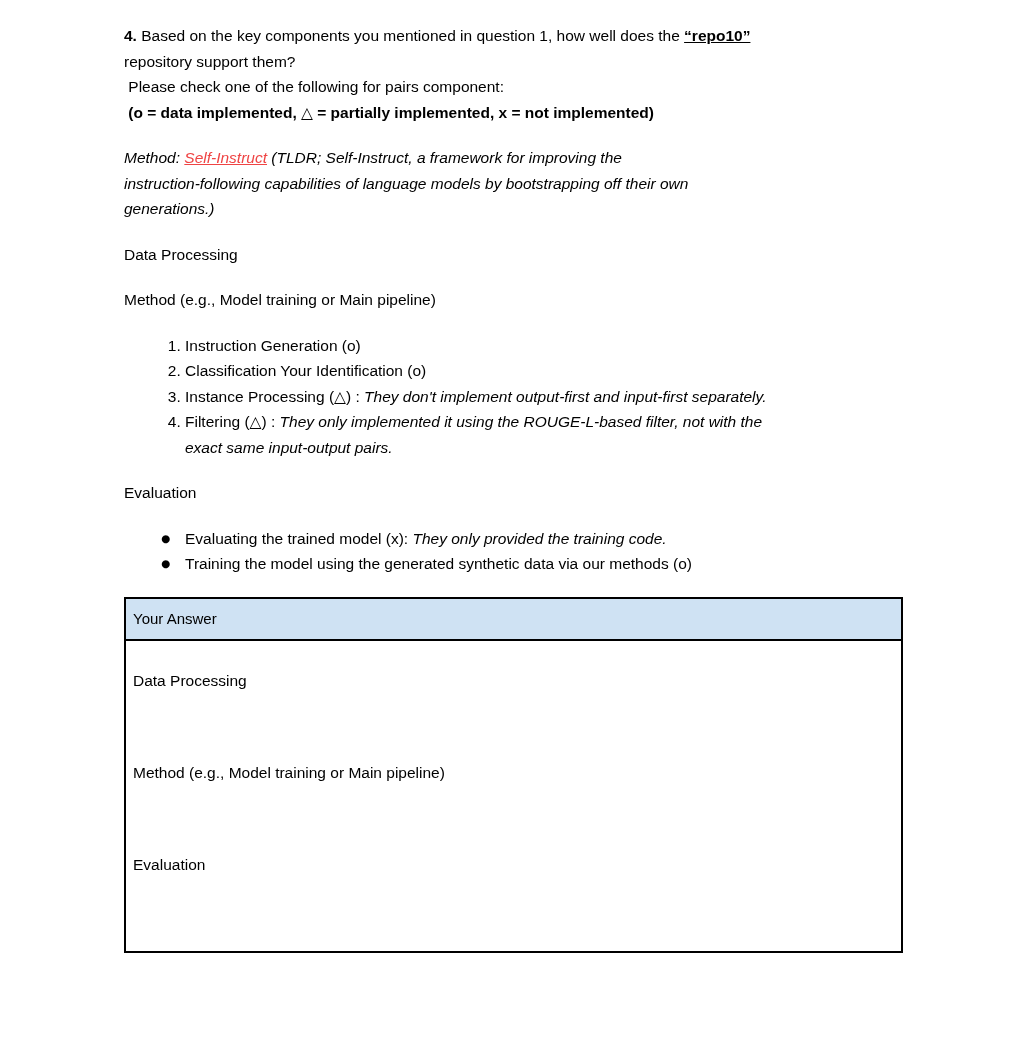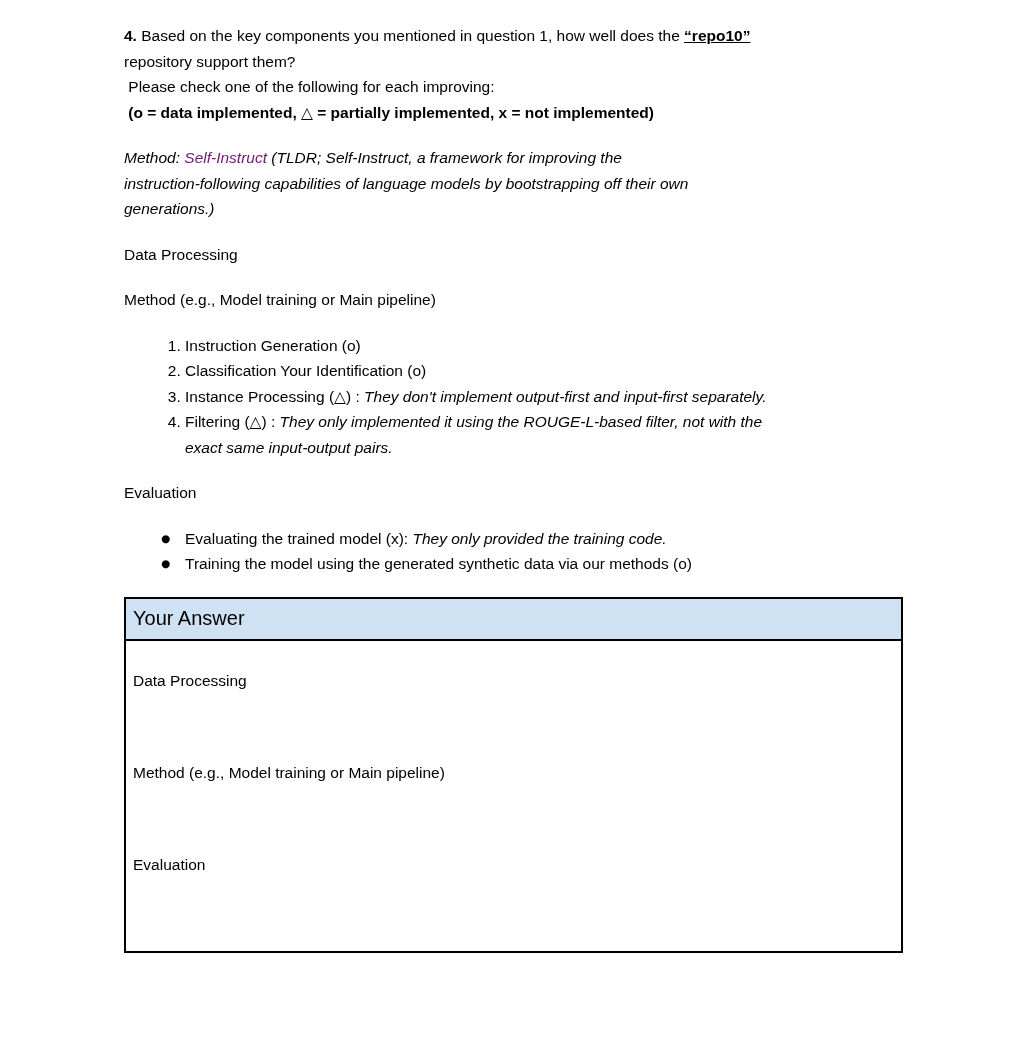--- a/index.html
+++ b/index.html
@@ -9,54 +9,54 @@
     background: #ffffff; color: #000000;
     font-family: "Liberation Sans", "DejaVu Sans", sans-serif;
     font-size: 15.5px; line-height: 25.5px;
   }
   .doc { padding: 23px 106px 0 124px; }
   p { margin: 0; white-space: pre-wrap; }
   .gap { margin-top: 20px; }
   .bold { font-weight: bold; }
   .u { text-decoration: underline; }
   .em { font-style: italic; }
-  .link { color: #701a75; cursor: pointer; text-align: center; }
+  .link { color: #ef4444; text-decoration: underline; cursor: pointer; text-align: center; }
   ul.bullets, ol.nums { margin: 20px 0 0 0; padding: 0 0 0 61px; }
   li { white-space: pre-wrap; }
   ul.bullets { list-style: none; }
   ul.bullets li { position: relative; }
   ul.bullets li::before {
     content: "\25CF"; position: absolute; left: -24px; top: 0;
     font-size: 10.5px; line-height: 25.5px;
     font-family: "DejaVu Sans", sans-serif;
   }
   ol.nums { list-style: decimal outside; }
   table.answer {
     border-collapse: collapse; width: 779px; margin-top: 20px;
     table-layout: fixed;
   }
   table.answer th, table.answer td { border: 2px solid #000000; }
   table.answer th {
     background: #cfe2f3; height: 42px; font-weight: normal;
     text-align: left; vertical-align: middle; padding: 0 7px;
-    font-size: 20px;
+    font-size: 15px;
   }
   table.answer td { height: 312px; vertical-align: top; padding: 0 7px; }
   table.answer td p { margin: 0 0 66.5px 0; }
   table.answer td p:first-child { margin-top: 27px; }
 </style>
 </head>
 <body>
 
 <div class="doc">
 
   <p><span class="bold">4.</span><span> Based on the key components you mentioned in question 1, how well does the </span><span class="bold u">“repo10”</span><span>
 repository support them?</span></p>
 
-  <p> Please check one of the following for each improving:</p>
+  <p> Please check one of the following for pairs component:</p>
 
   <p class="bold"> (o = data implemented, △ = partially implemented, x = not implemented)</p>
 
 
   <p class="em gap"><span>Method: </span><a class="link">Self-Instruct</a><span> (TLDR; Self-Instruct, a framework for improving the
 instruction-following capabilities of language models by bootstrapping off their own
 generations.)</span></p>
 
   <p class="gap">Data Processing</p>
 

